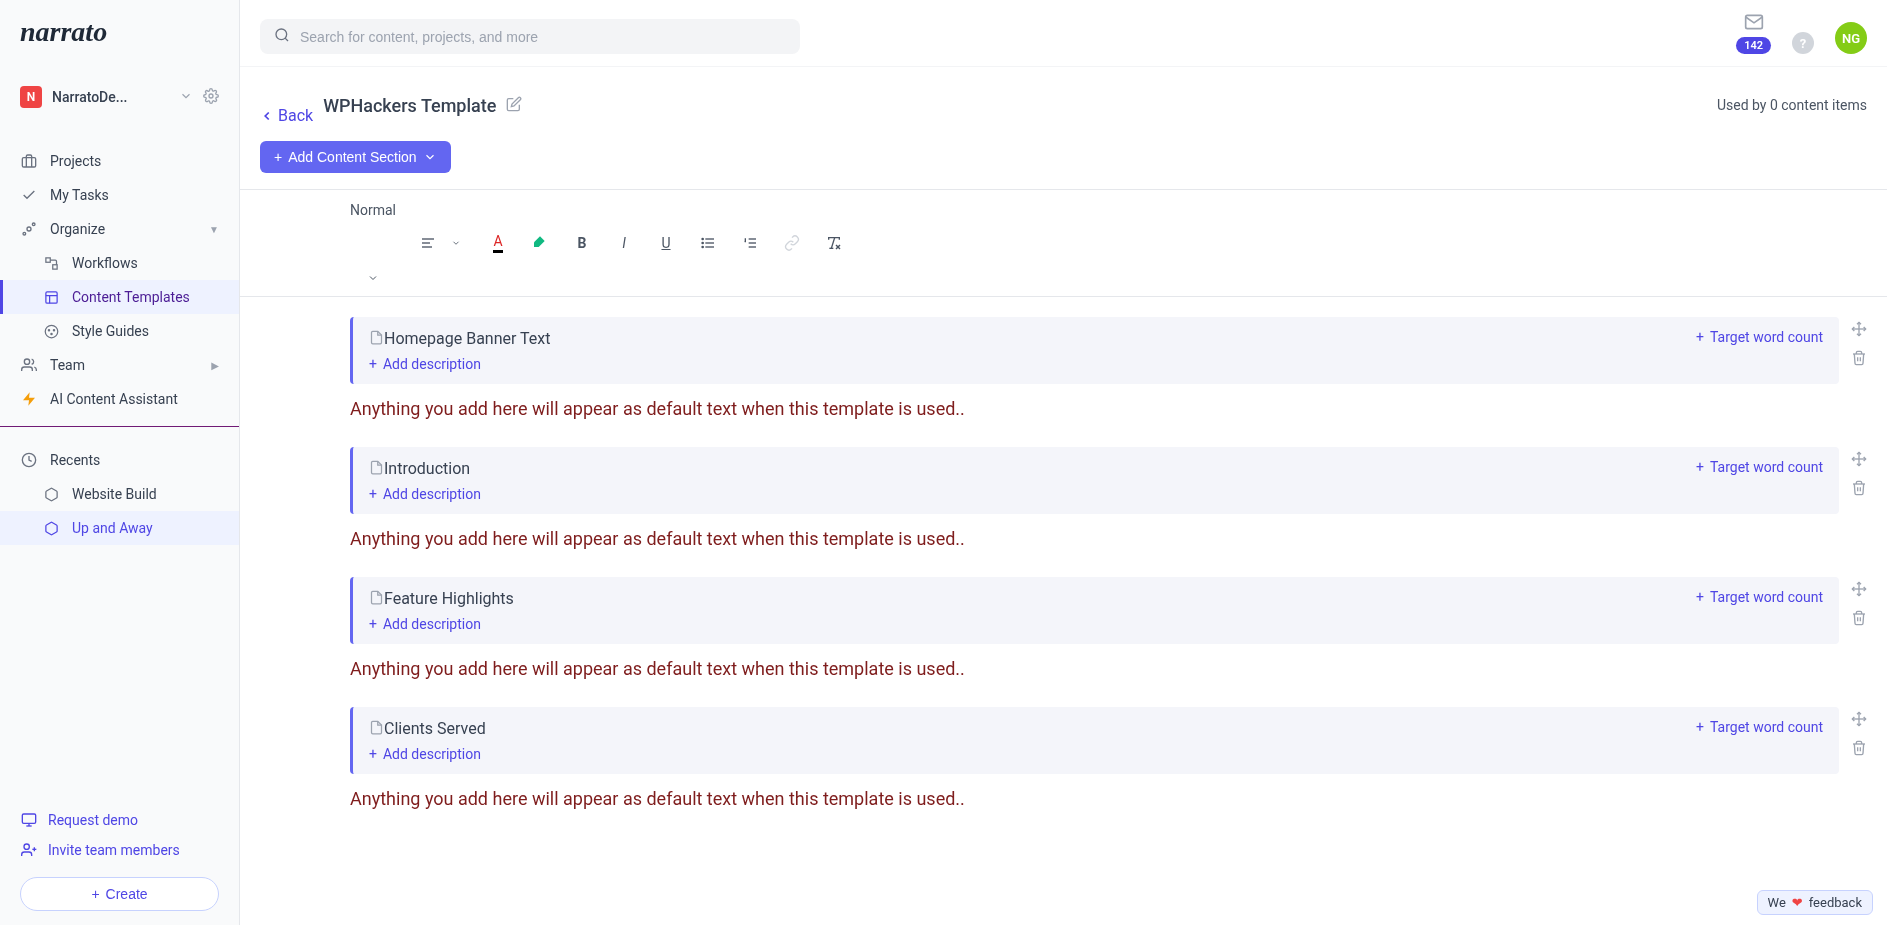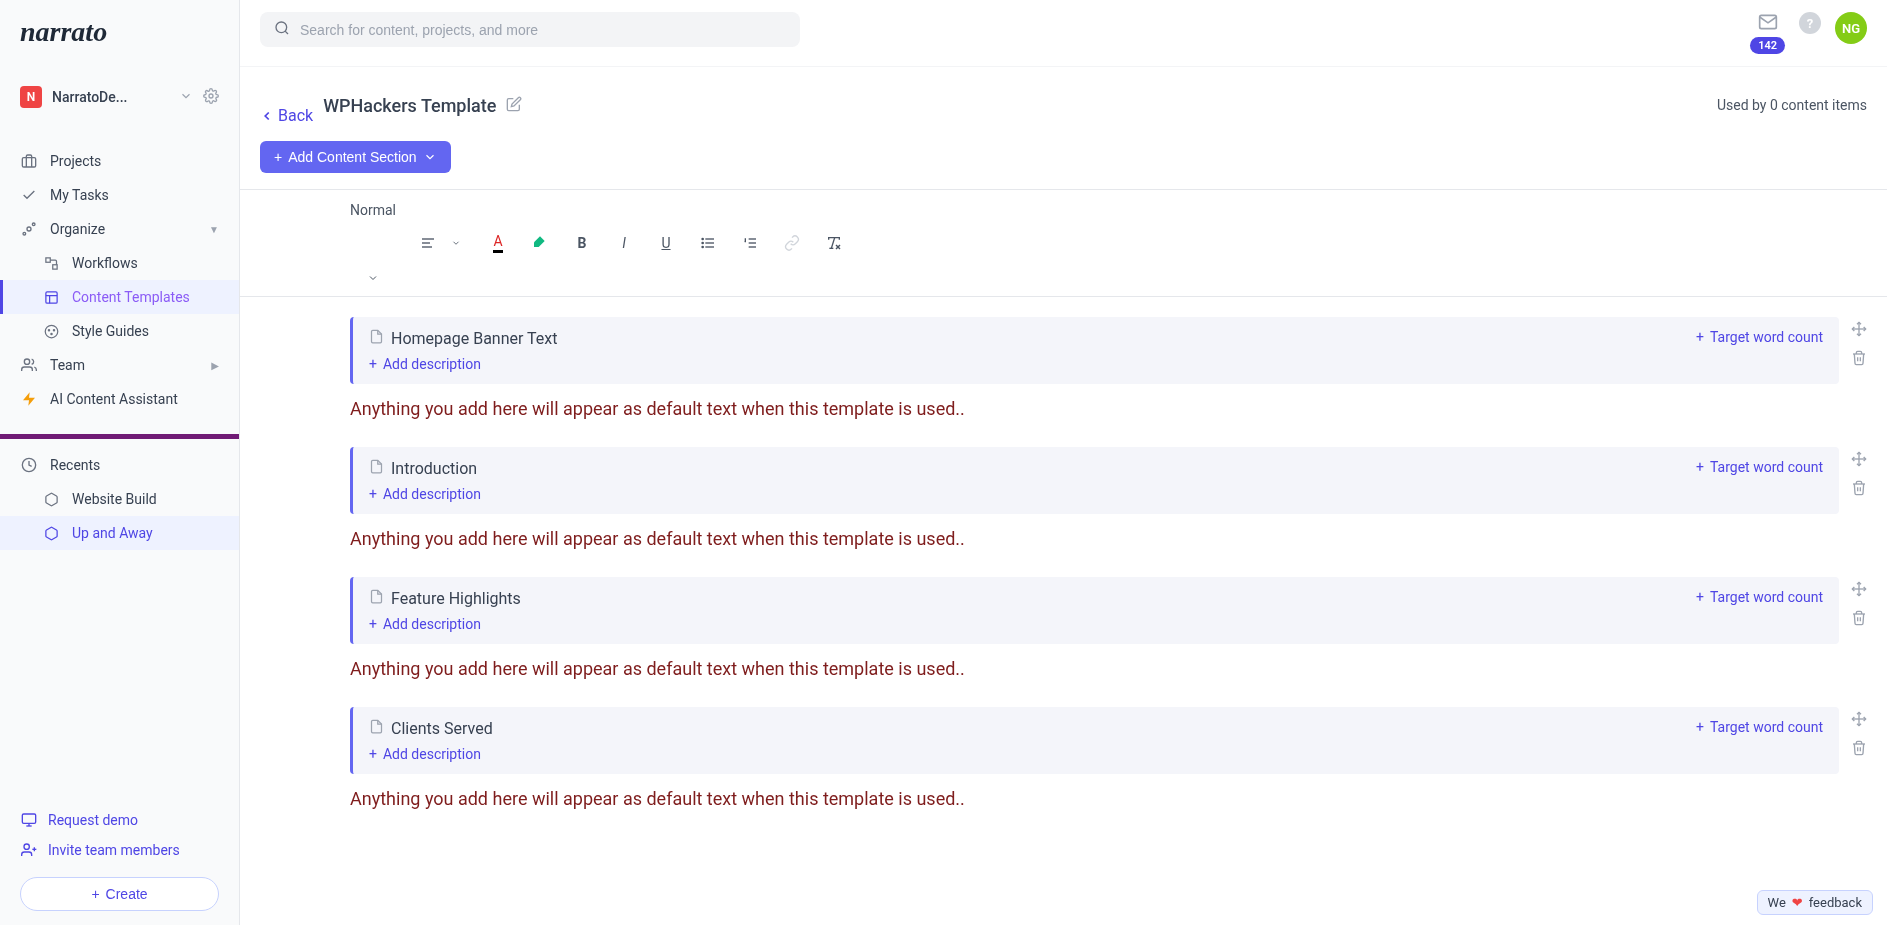--- a/index.html
+++ b/index.html
@@ -10,35 +10,35 @@
     .sidebar { width: 240px; background: #f9fafb; border-right: 1px solid #e5e7eb; display: flex; flex-direction: column; gap: 12px; }
     .logo { padding: 16px 20px; font-family: cursive; font-size: 28px; font-weight: bold; font-style: italic; }
     .workspace { display: flex; align-items: center; padding: 10px 20px; gap: 10px; }
     .workspace-badge { width: 22px; height: 22px; background: #ef4444; color: #fff; border-radius: 4px; display: flex; align-items: center; justify-content: center; font-size: 12px; font-weight: 600; }
     .workspace-name { flex: 1; color: #374151; font-weight: 500; overflow: hidden; text-overflow: ellipsis; white-space: nowrap; }
     .workspace-chevron { color: #9ca3af; }
     .workspace-gear { color: #9ca3af; }
     .nav { flex: 1; padding-top: 14px; }
     .nav-item { display: flex; align-items: center; padding: 9px 20px; gap: 12px; color: #374151; cursor: pointer; }
     .nav-item.indent { padding-left: 42px; }
-    .nav-item.active { background: #eef2ff; color: #8b5cf6; border-left: 3px solid #4f46e5; padding-left: 39px; text-align: right; }
+    .nav-item.active { background: #eef2ff; color: #4c1d95; border-left: 3px solid #4f46e5; padding-left: 39px; text-align: right; }
     .nav-item-icon { width: 18px; display: flex; justify-content: center; color: #6b7280; }
     .nav-item.active .nav-item-icon { color: #4f46e5; }
     .nav-item.highlight { color: #4f46e5; }
     .nav-item.highlight .nav-item-icon { color: #4f46e5; }
     .nav-item-chevron { margin-left: auto; font-size: 10px; color: #9ca3af; }
-    .nav-section { border-top: 5px solid #701a75; margin-top: 18px; padding-top: 9px; }
+    .nav-section { border-top: 1px solid #701a75; margin-top: 10px; padding-top: 16px; }
     .sidebar-footer { padding: 14px 20px; }
     .footer-link { display: flex; align-items: center; gap: 10px; padding: 7px 0; color: #4f46e5; cursor: pointer; }
     .footer-link .nav-item-icon { color: #4f46e5; }
     .create-btn { width: 100%; margin-top: 12px; padding: 8px; border: 1px solid #c7d2fe; background: #fff; color: #4f46e5; border-radius: 20px; cursor: pointer; font-size: 14px; display: flex; align-items: center; justify-content: center; gap: 6px; }
     
     
     .main { flex: 1; display: flex; flex-direction: column; overflow-y: auto; }
-    .topbar { display: flex; align-items: flex-start; padding: 12px 20px; gap: 14px; border-bottom: 1px solid #f3f4f6; }
+    .topbar { display: flex; align-items: flex-end; padding: 12px 20px; gap: 21px; border-bottom: 1px solid #f3f4f6; }
     .search-wrap { flex: 0 0 540px; display: flex; align-items: center; background: #f3f4f6; border-radius: 8px; padding: 8px 14px; gap: 10px; }
     .search-input { flex: 1; border: none; background: transparent; outline: none; font-size: 14px; color: #374151; }
     .search-input::placeholder { color: #9ca3af; }
     .topbar-spacer { flex: 1; }
     .mail-wrap { display: flex; align-items: center; gap: 2px; flex-direction: column; }
     .badge-count { background: #4f46e5; color: #fff; font-size: 11px; font-weight: 600; padding: 2px 8px; border-radius: 10px; }
     .avatar { width: 32px; height: 32px; border-radius: 50%; background: #84cc16; color: #fff; display: flex; align-items: center; justify-content: center; font-size: 13px; font-weight: 600; }
     .help-icon { width: 22px; height: 22px; border-radius: 50%; background: #d1d5db; color: #fff; display: flex; align-items: center; justify-content: center; font-size: 13px; font-weight: 700; }
     
     
@@ -56,21 +56,21 @@
     .toolbar-btn { cursor: pointer; color: #4b5563; display: flex; align-items: center; justify-content: center; width: 20px; }
     .toolbar-btn.dim { color: #d1d5db; }
     .color-underline { border-bottom: 3px solid #000; padding-bottom: 1px; }
     
     
     .sections { padding: 20px 20px 40px 110px; display: flex; flex-direction: column; gap: 28px; }
     .section-row { display: flex; gap: 12px; }
     .section-card { flex: 1; }
     .section-head { background: #f4f5fa; border-left: 3px solid #6366f1; border-radius: 4px; padding: 12px 16px; display: flex; align-items: flex-start; }
     .section-head-left { flex: 1; }
-    .section-title-row { display: flex; gap: 7px; }
+    .section-title-row { display: flex; align-items: center; gap: 0; }
     .section-title { font-size: 16px; color: #374151; }
     .add-desc { display: inline-flex; align-items: center; gap: 6px; color: #4f46e5; margin-top: 8px; cursor: pointer; font-size: 14px; }
     .target-link { display: inline-flex; align-items: center; gap: 6px; color: #4f46e5; cursor: pointer; font-size: 14px; }
     .section-placeholder { color: #7f1d1d; padding: 14px 0 0 0; font-size: 18px; }
     .section-actions { display: flex; flex-direction: column; gap: 10px; color: #9ca3af; padding-top: 4px; }
     .section-actions svg { cursor: pointer; }
     
     
     .feedback { position: fixed; right: 14px; bottom: 10px; display: flex; align-items: center; gap: 6px; background: #eef2ff; border: 1px solid #c7d2fe; border-radius: 6px; padding: 4px 10px; font-size: 13px; color: #374151; cursor: pointer; text-align: center; }
     .heart { color: #ef4444; }

